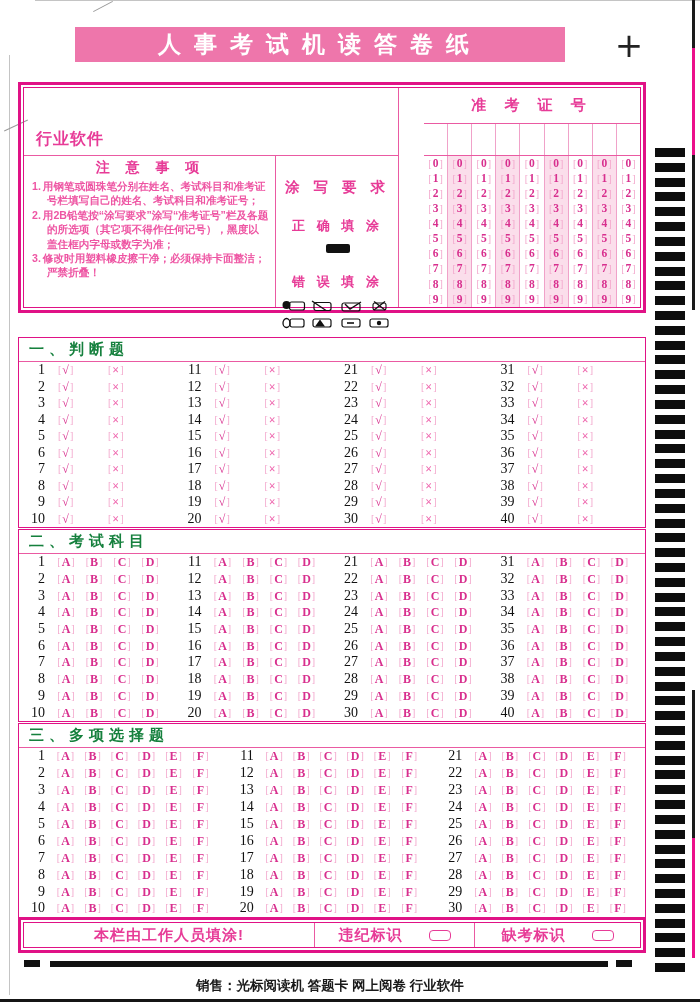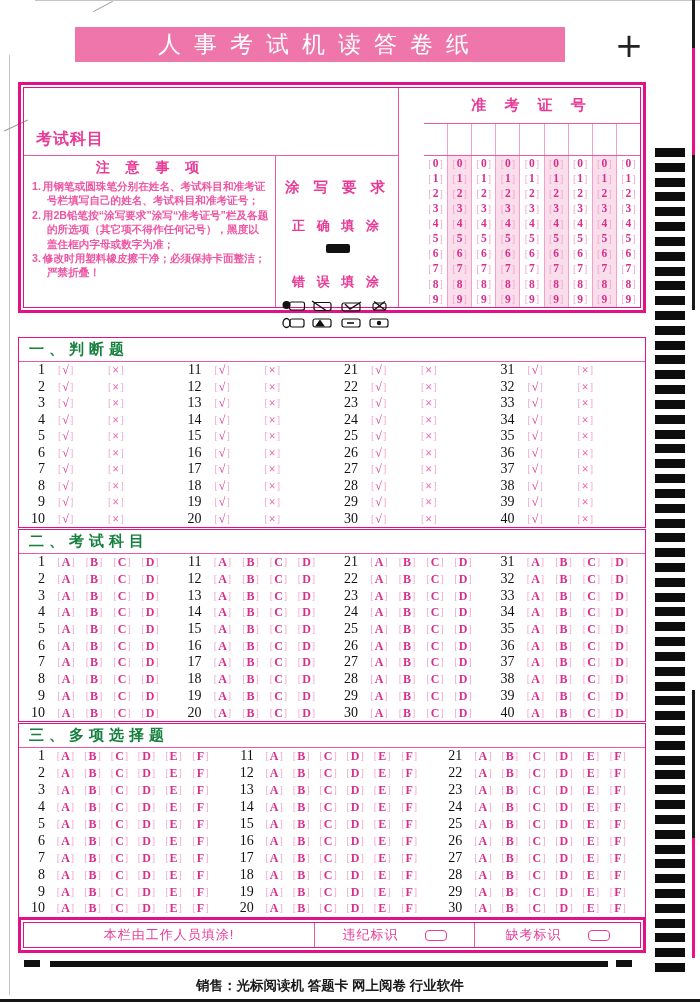--- a/index.html
+++ b/index.html
@@ -10,21 +10,21 @@
   html,body{margin:0;padding:0;}
   body{font-family:"Liberation Sans",sans-serif;background:#fff;}
   .page{position:relative;width:700px;height:1004px;background:#ffffff;overflow:hidden;}
 
   
   .edge{position:absolute;background:#c4c4c4;}
   .scratch{position:absolute;height:1px;background:#9a9a9a;}
 
   
   .header-bar{position:absolute;left:75px;top:27px;width:490px;height:35px;background:var(--bar);
-    color:#fff;font-size:23px;font-weight:normal;letter-spacing:13px;display:flex;align-items:center;justify-content:center;}
+    color:#fff;font-size:23px;font-weight:bold;letter-spacing:13px;display:flex;align-items:center;justify-content:center;}
   .plus-mark{position:absolute;left:611px;top:27px;width:36px;height:36px;color:#222;font-size:34px;font-weight:400;
     display:flex;align-items:center;justify-content:center;font-family:"DejaVu Sans",sans-serif;}
 
   
   .top-box{position:absolute;left:18px;top:82px;width:628px;height:231px;border:3px solid var(--deep);box-sizing:border-box;padding:2px;}
   .top-inner{position:relative;width:100%;height:100%;border:1px solid var(--deep);box-sizing:border-box;}
   .row-name{position:absolute;left:0;top:0;width:374px;height:35px;border-bottom:1px solid var(--line);display:flex;align-items:center;}
   .row-subject{position:absolute;left:0;top:36px;width:374px;height:31px;border-bottom:1px solid var(--line);display:flex;align-items:center;}
   .info-label{color:var(--label);font-size:16px;font-weight:bold;padding-left:12px;letter-spacing:1px;}
   .v-divider{position:absolute;left:374px;top:0;bottom:0;width:1px;background:var(--line);}
@@ -67,21 +67,21 @@
   .q-col{display:flex;flex-direction:column;justify-content:space-around;}
   .q-row{display:flex;align-items:center;}
   .q-num{width:26px;text-align:right;margin-right:7px;color:#111;font:14px "Liberation Serif",serif;}
   .sec-a .q-col{width:157px;} .sec-a .q-row .opt{width:50px;justify-content:flex-start;padding-left:6px;box-sizing:border-box;}
   .sec-b .q-col{width:157px;} .sec-b .q-row .opt{width:28px;}
   .sec-c .q-col{width:209px;} .sec-c .q-row .opt{width:27px;}
 
   
   .staff-box{position:absolute;left:18px;top:917px;width:628px;height:36px;border:3px solid var(--deep);box-sizing:border-box;padding:2px;}
   .staff-inner{width:100%;height:100%;border:1px solid var(--deep);box-sizing:border-box;display:flex;align-items:stretch;}
-  .staff-cell{display:flex;align-items:center;justify-content:center;color:var(--label);font-size:13px;font-weight:normal;letter-spacing:1px;}
+  .staff-cell{display:flex;align-items:center;justify-content:center;color:var(--label);font-size:15px;font-weight:bold;letter-spacing:1px;}
   .staff-cell.c1{width:290px;}
   .staff-cell.c2{width:165px;border-left:1px solid var(--line);}
   .staff-cell.c3{flex:1;border-left:1px solid var(--line);}
   .mark-box{width:20px;height:9px;border:1.5px solid var(--label);border-radius:4px;margin-left:26px;background:#fff;}
 
   
   .footer-bar{position:absolute;left:50px;top:961px;width:558px;height:6px;background:#111;}
   .footer-sq{position:absolute;top:960px;width:16px;height:7px;background:#111;}
   .footer-text{position:absolute;left:0;top:977px;width:660px;text-align:center;color:#1a1a1a;font-size:13.5px;font-weight:bold;}
   .bottom-line{position:absolute;left:0;top:999px;width:700px;height:3px;background:#151515;}
@@ -102,21 +102,21 @@
   <div class="scratch" style="left:3px;top:125px;width:26px;transform:rotate(-25deg);"></div>
 
   <div class="header-bar">人事考试机读答卷纸</div>
   <div class="plus-mark">+</div>
 
   <div class="top-box">
     <div class="top-inner">
       <div class="v-divider"></div>
 
       <div class="row-subject">
-        <span class="info-label">考试科目</span>
+        <span class="info-label">行业软件</span>
       </div>
 
       <div class="notes-area">
         <div class="notes-title">注 意 事 项</div>
         <div id="notes-list">
             <div class="note-item"><span class="n-num">1.</span>用钢笔或圆珠笔分别在姓名、考试科目和准考证号栏填写自己的姓名、考试科目和准考证号；</div>
             <div class="note-item"><span class="n-num">2.</span>用2B铅笔按“涂写要求”涂写“准考证号”栏及各题的所选项（其它项不得作任何记号），黑度以盖住框内字母或数字为准；</div>
             <div class="note-item"><span class="n-num">3.</span>修改时用塑料橡皮擦干净；必须保持卡面整洁；严禁折叠！</div>
           </div>
       </div>

